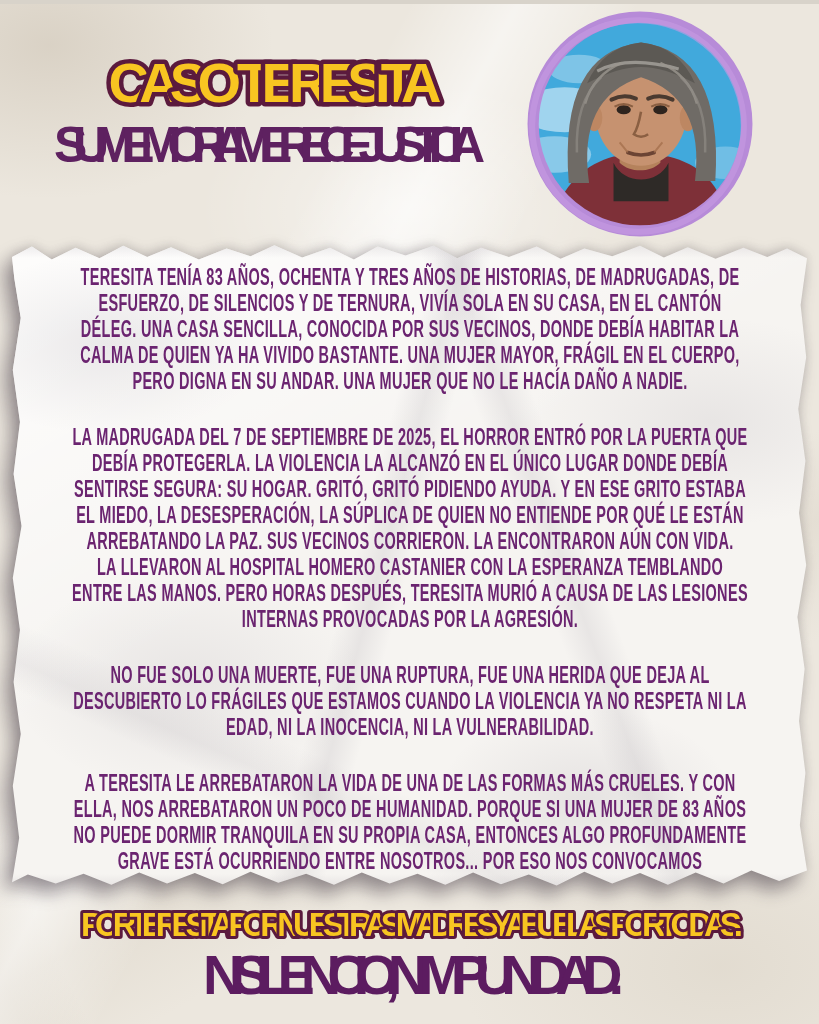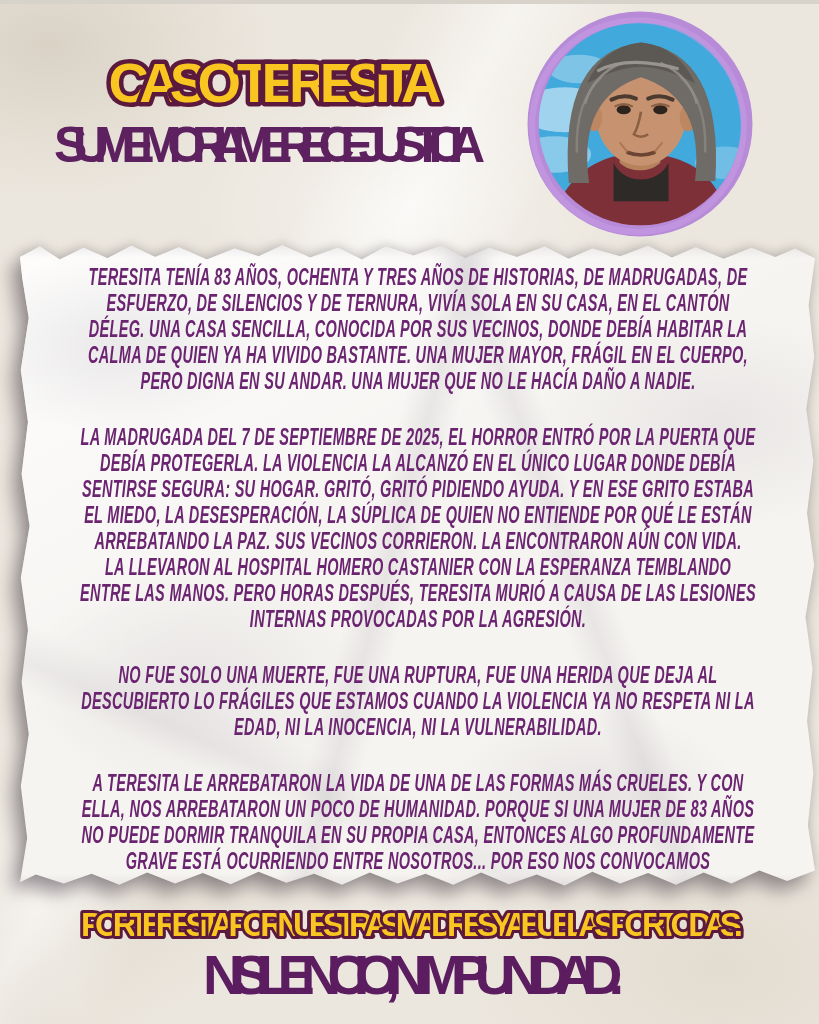--- a/index.html
+++ b/index.html
@@ -50,24 +50,23 @@
 
   .photo {
     position: absolute;
     left: 526px; top: 6px;
     width: 228px; height: 228px;
   }
 
   
   .paper-wrap {
     position: absolute;
-    left: 20px; top: 236px;
+    left: 12px; top: 236px;
     width: 795px; height: 650px;
     filter: drop-shadow(-8px 10px 9px rgba(55,45,58,.45)) drop-shadow(0 -3px 4px rgba(80,70,80,.18));
-    font-style: italic;
   }
   .paper {
     width: 100%; height: 100%;
     padding-top: 24px;
     background:
       linear-gradient(180deg, rgba(125,115,130,.18), rgba(255,255,255,0) 18px),
       linear-gradient(0deg, rgba(125,115,130,.16), rgba(255,255,255,0) 16px),
       radial-gradient(ellipse 230px 130px at 12% 16%, rgba(118,110,124,.13), transparent 70%),
       radial-gradient(ellipse 260px 150px at 88% 28%, rgba(118,110,124,.11), transparent 70%),
       radial-gradient(ellipse 250px 160px at 22% 68%, rgba(118,110,124,.11), transparent 70%),

